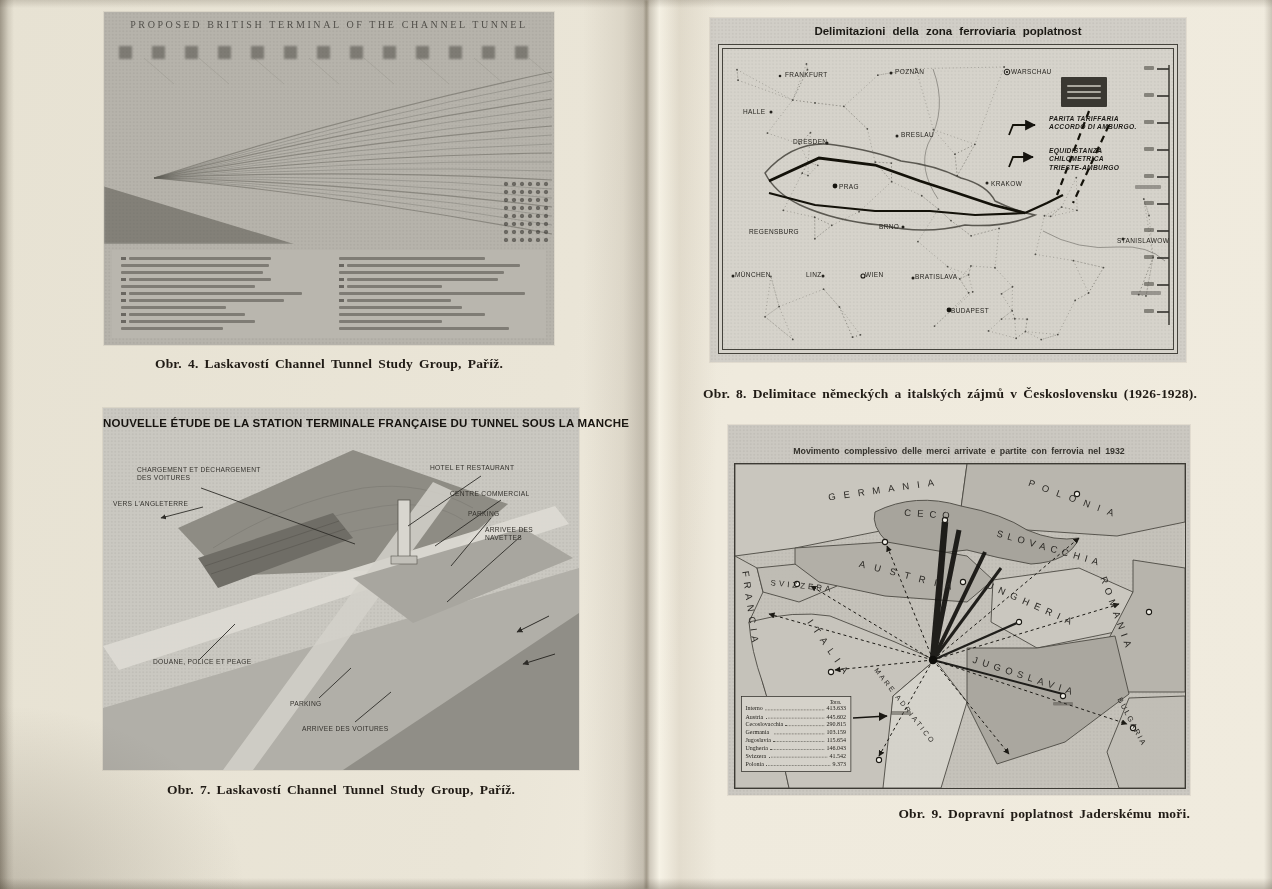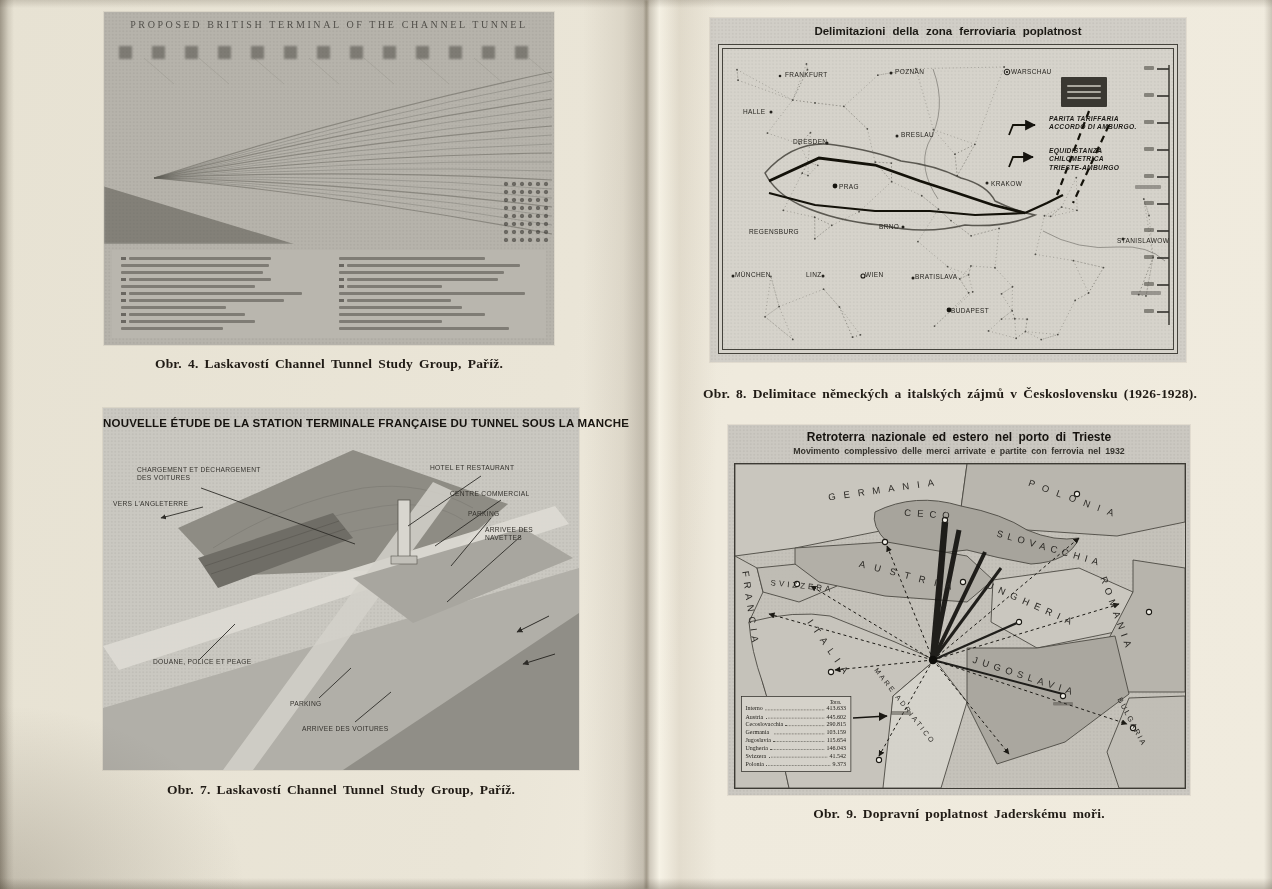--- a/index.html
+++ b/index.html
@@ -570,21 +570,20 @@
       <span class="c8" style="left:87px;top:226px;">LINZ</span>
       <span class="c8" style="left:146px;top:226px;">WIEN</span>
       <span class="c8" style="left:196px;top:228px;">BRATISLAVA</span>
       <span class="c8" style="left:232px;top:262px;">BUDAPEST</span>
       <span class="c8" style="left:398px;top:192px;">STANISLAWOW</span>
     </div>
   </div>
   <div class="cap" style="left:690px;top:386px;width:520px;">Obr. 8. Delimitace německých a italských zájmů v Československu (1926-1928).</div>
 
   <div class="panel f9">
-    <div class="f9t">Retroterra nazionale ed estero nel porto di Trieste</div>
     <div class="f9s">Movimento complessivo delle merci arrivate e partite con ferrovia nel 1932</div>
     <div class="map9">
       <svg id="f9art" viewBox="0 0 450 324" preserveAspectRatio="none">
         <defs>
           <marker id="mk9" markerWidth="7" markerHeight="7" refX="5.5" refY="3" orient="auto">
             <path d="M0,0 L6,3 L0,6 Z" fill="#1b1914"></path>
           </marker>
         </defs>
         <g stroke="#45433c" stroke-width=".9" opacity=".95">
           <path d="M 0,0 L 232,0 L 226,44 L 150,66 L 60,84 L 0,92 Z" fill="#cac7bf"></path>
@@ -688,21 +687,21 @@
             <span class="tval">41.542</span>
           </div>
         <div class="trow">
             <span>Polonia</span>
             <span class="lead"></span>
             <span class="tval">9.373</span>
           </div>
       </div>
     </div>
   </div>
-  <div class="cap" style="left:728px;top:806px;width:462px;">Obr. 9. Dopravní poplatnost Jaderskému moři.</div>
+  <div class="cap" style="left:728px;top:806px;width:462px;text-align:right;">Obr. 9. Dopravní poplatnost Jaderskému moři.</div>
 
   <div class="ov gutter"></div>
   <div class="ov crease"></div>
   <div class="ov edgeL"></div>
   <div class="ov edgeR"></div>
   <div class="ov edgeT"></div>
   <div class="ov edgeB"></div>
   <div class="ov cornerBL"></div>
 </div>
 

